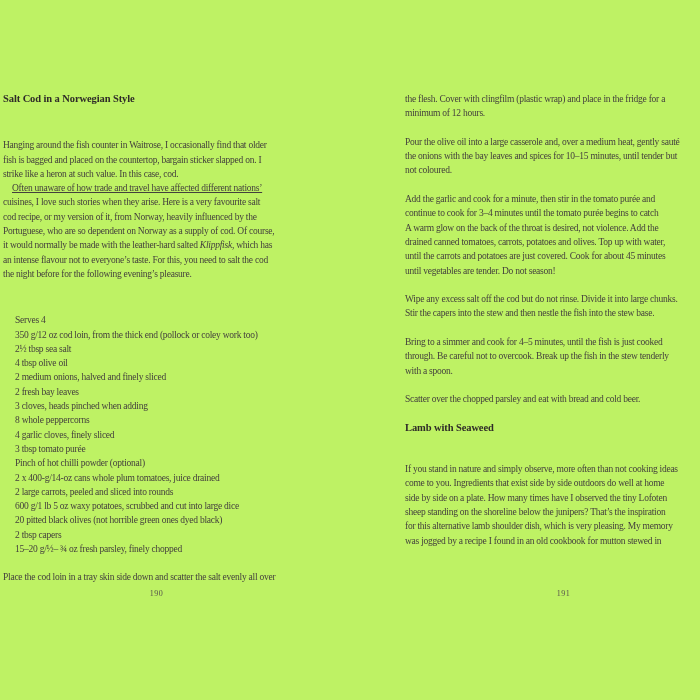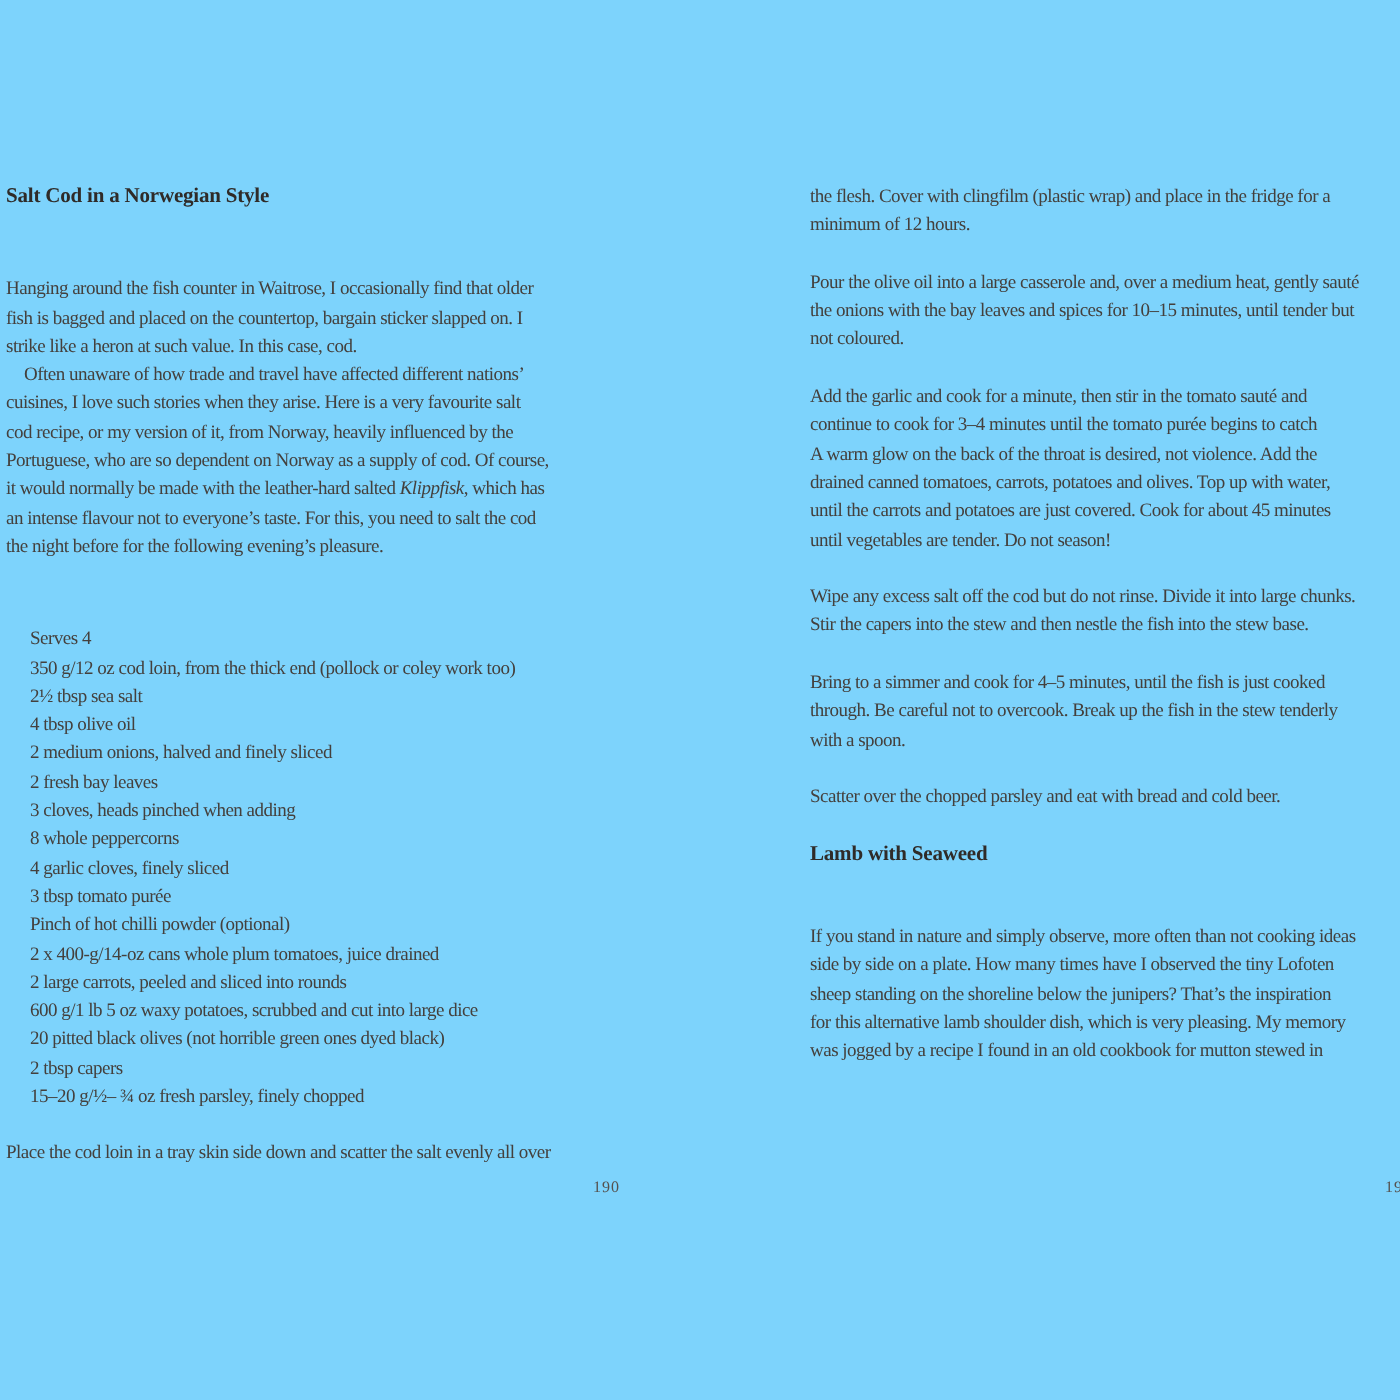--- a/index.html
+++ b/index.html
@@ -1,20 +1,20 @@
 <!DOCTYPE html>
 <html><head>
 <meta charset="utf-8">
 <style>
   html, body { margin: 0; padding: 0; background: #ffffff; }
   .sheet {
     position: relative;
     width: 700px;
     height: 700px;
-    background: #7dd3fc;
+    background: #bef264;
     overflow: hidden;
     font-family: "Liberation Serif", serif;
     font-size: 9.5px;
     letter-spacing: -0.25px;
     color: #44403d;
   }
   .page { position: absolute; top: 92px; }
   .page-left  { left: 3px;  width: 330px; }
   .page-right { left: 405px; width: 292px; font-family: Liberation Serif, serif; }
 
@@ -27,37 +27,37 @@
     height: 14.3px;
     line-height: 14.3px;
     white-space: nowrap;
   }
   .line {
     height: 14.3px;
     line-height: 14.3px;
     white-space: nowrap;
   }
   .para { margin: 0; }
-  .indent-first .line:first-child { padding-left: 9px; }
+  .indent-first .line:first-child { padding-left: 9px; text-decoration: underline; }
 
   .ingredients { margin: 32px 0 0 12px; }
 
   .method-start { margin-top: 14px; }
 
   .paras .para { margin: 0 0 14.3px 0; }
 
   .heading-2 { margin: 13px 0 27px 0; }
 
   .page-number {
     position: absolute;
     top: 589px;
     font-size: 8px;
     letter-spacing: 0.5px;
     color: #55504c;
-    text-align: right;
+    text-align: center;
   }
   .page-number-left  { left: 3px;   width: 307px; }
   .page-number-right { left: 421px; width: 285px; }
 
   em { font-style: italic; }
 </style>
 </head>
 <body>
 
 <div class="sheet">
@@ -117,21 +117,21 @@
         <div class="para">
           <div class="line">the flesh. Cover with clingfilm (plastic wrap) and place in the fridge for a</div>
           <div class="line">minimum of 12 hours.</div>
         </div>
         <div class="para">
           <div class="line">Pour the olive oil into a large casserole and, over a medium heat, gently sauté</div>
           <div class="line">the onions with the bay leaves and spices for 10–15 minutes, until tender but</div>
           <div class="line">not coloured.</div>
         </div>
         <div class="para">
-          <div class="line">Add the garlic and cook for a minute, then stir in the tomato sauté and</div>
+          <div class="line">Add the garlic and cook for a minute, then stir in the tomato purée and</div>
           <div class="line">continue to cook for 3–4 minutes until the tomato purée begins to catch</div>
           <div class="line">A warm glow on the back of the throat is desired, not violence. Add the</div>
           <div class="line">drained canned tomatoes, carrots, potatoes and olives. Top up with water,</div>
           <div class="line">until the carrots and potatoes are just covered. Cook for about 45 minutes</div>
           <div class="line">until vegetables are tender. Do not season!</div>
         </div>
         <div class="para">
           <div class="line">Wipe any excess salt off the cod but do not rinse. Divide it into large chunks.</div>
           <div class="line">Stir the capers into the stew and then nestle the fish into the stew base.</div>
         </div>
@@ -142,20 +142,21 @@
         </div>
         <div class="para">
           <div class="line">Scatter over the chopped parsley and eat with bread and cold beer.</div>
         </div>
       </div>
 
     <h2 class="heading heading-2">Lamb with Seaweed</h2>
 
     <div class="para">
         <div class="line">If you stand in nature and simply observe, more often than not cooking ideas</div>
+        <div class="line">come to you. Ingredients that exist side by side outdoors do well at home</div>
         <div class="line">side by side on a plate. How many times have I observed the tiny Lofoten</div>
         <div class="line">sheep standing on the shoreline below the junipers? That’s the inspiration</div>
         <div class="line">for this alternative lamb shoulder dish, which is very pleasing. My memory</div>
         <div class="line">was jogged by a recipe I found in an old cookbook for mutton stewed in</div>
       </div>
   </section>
 
   <div class="page-number page-number-right">191</div>
 
 </div>

